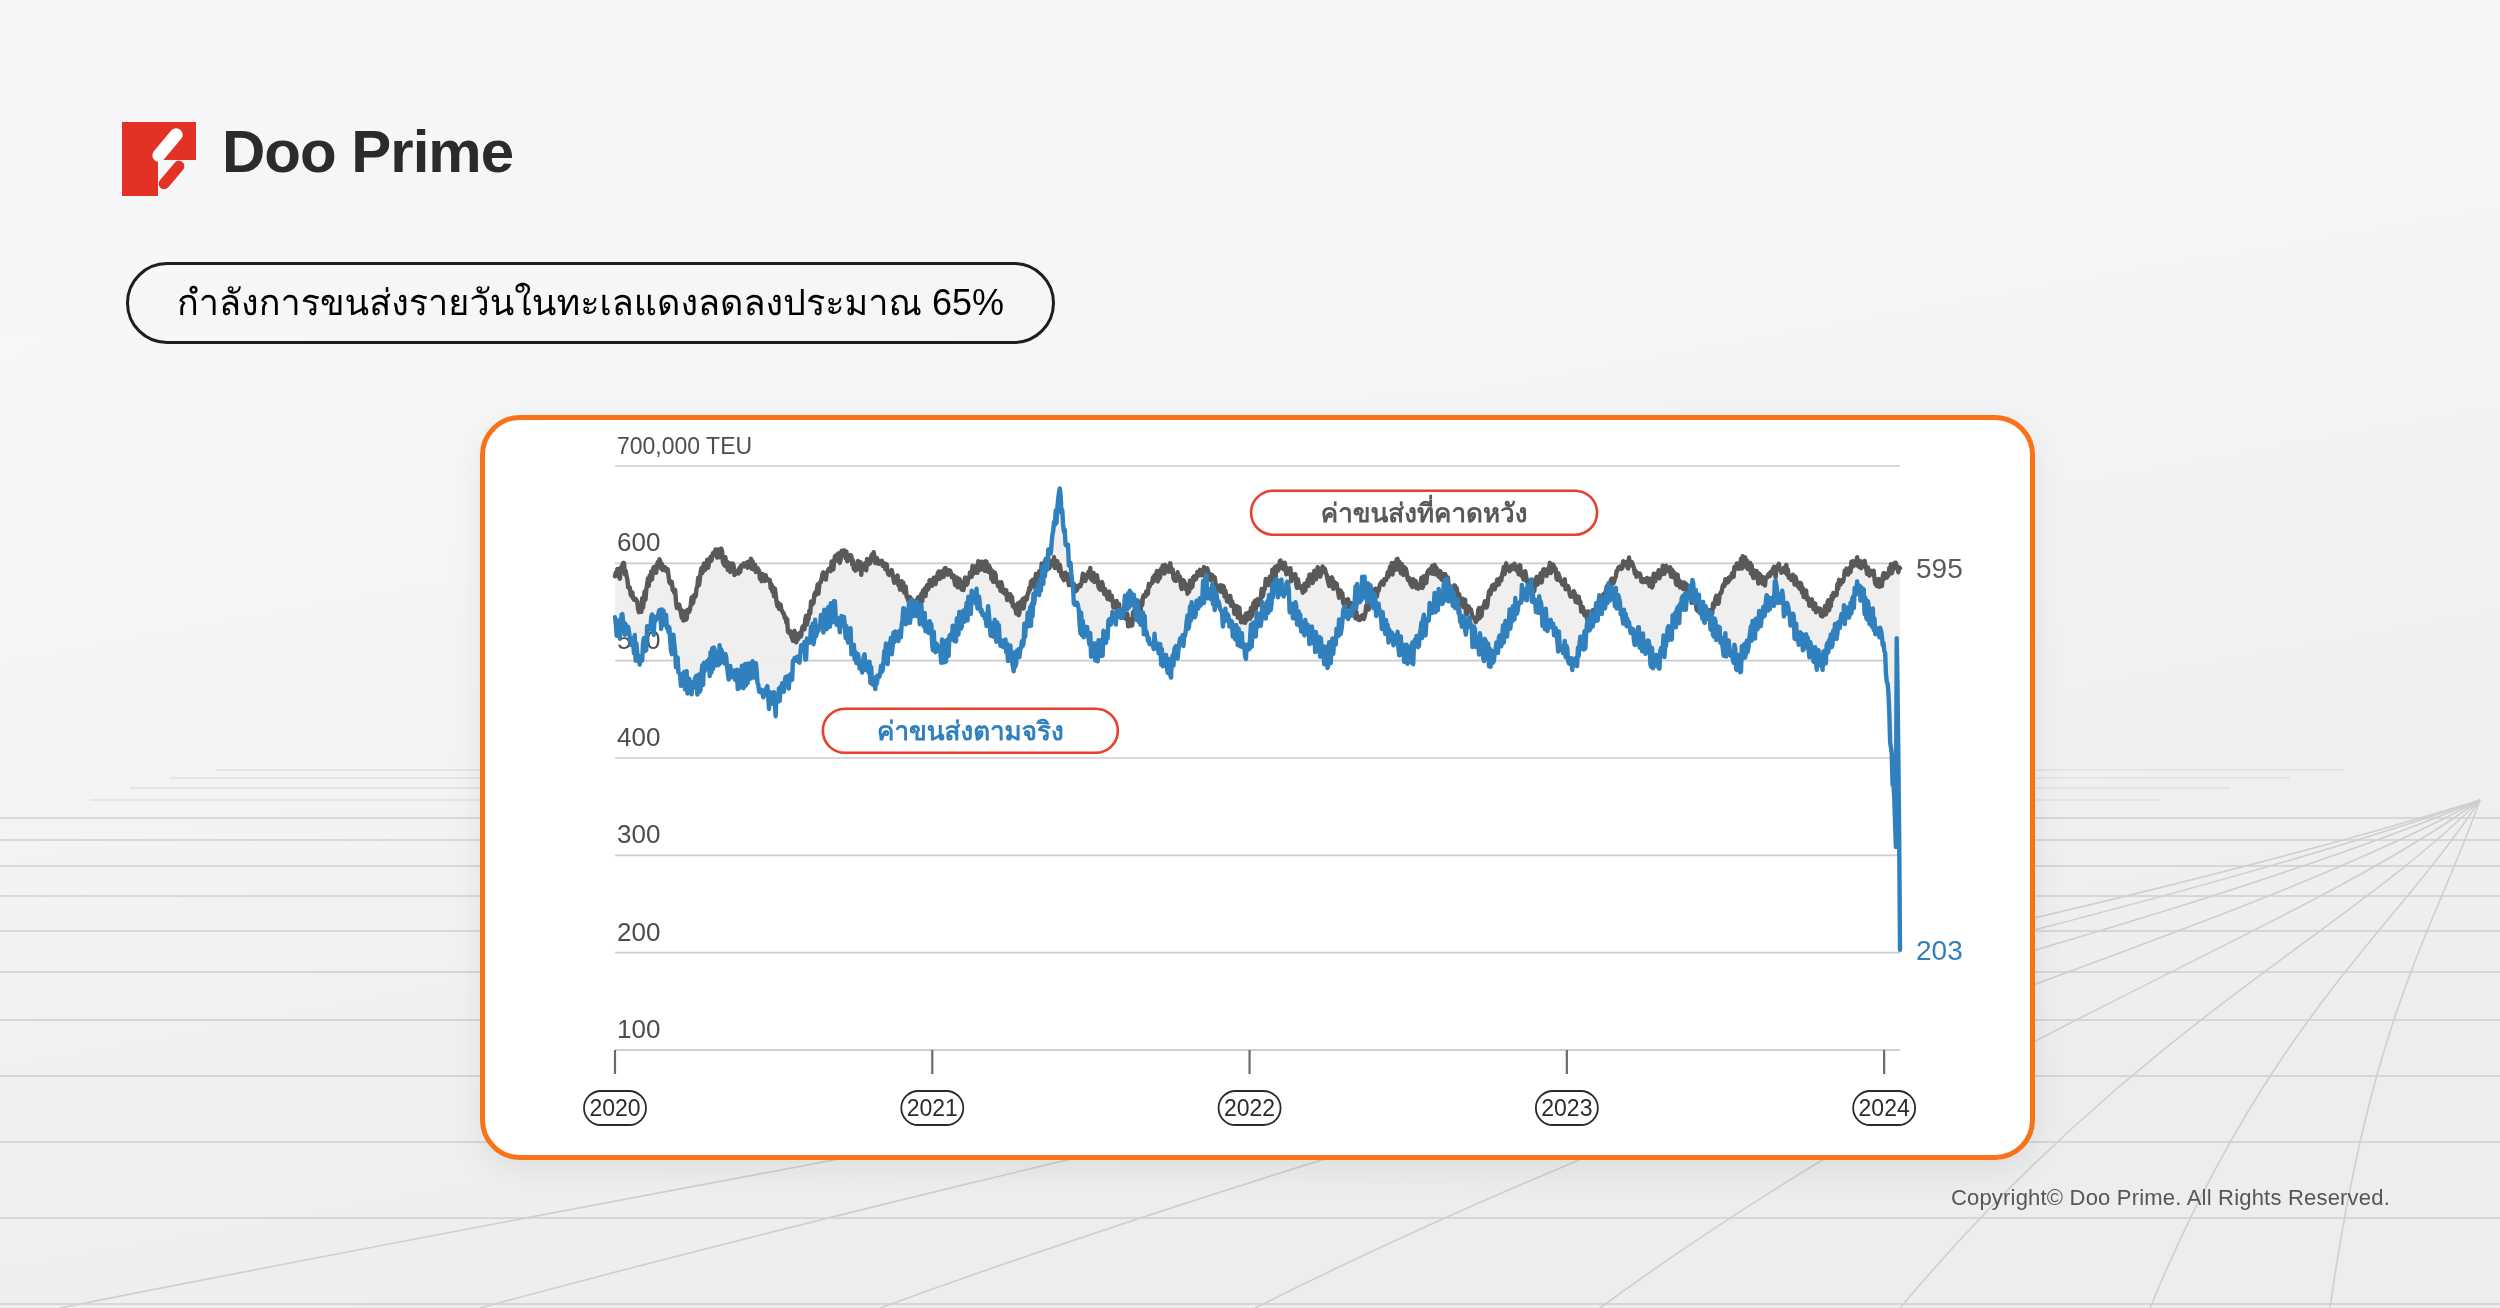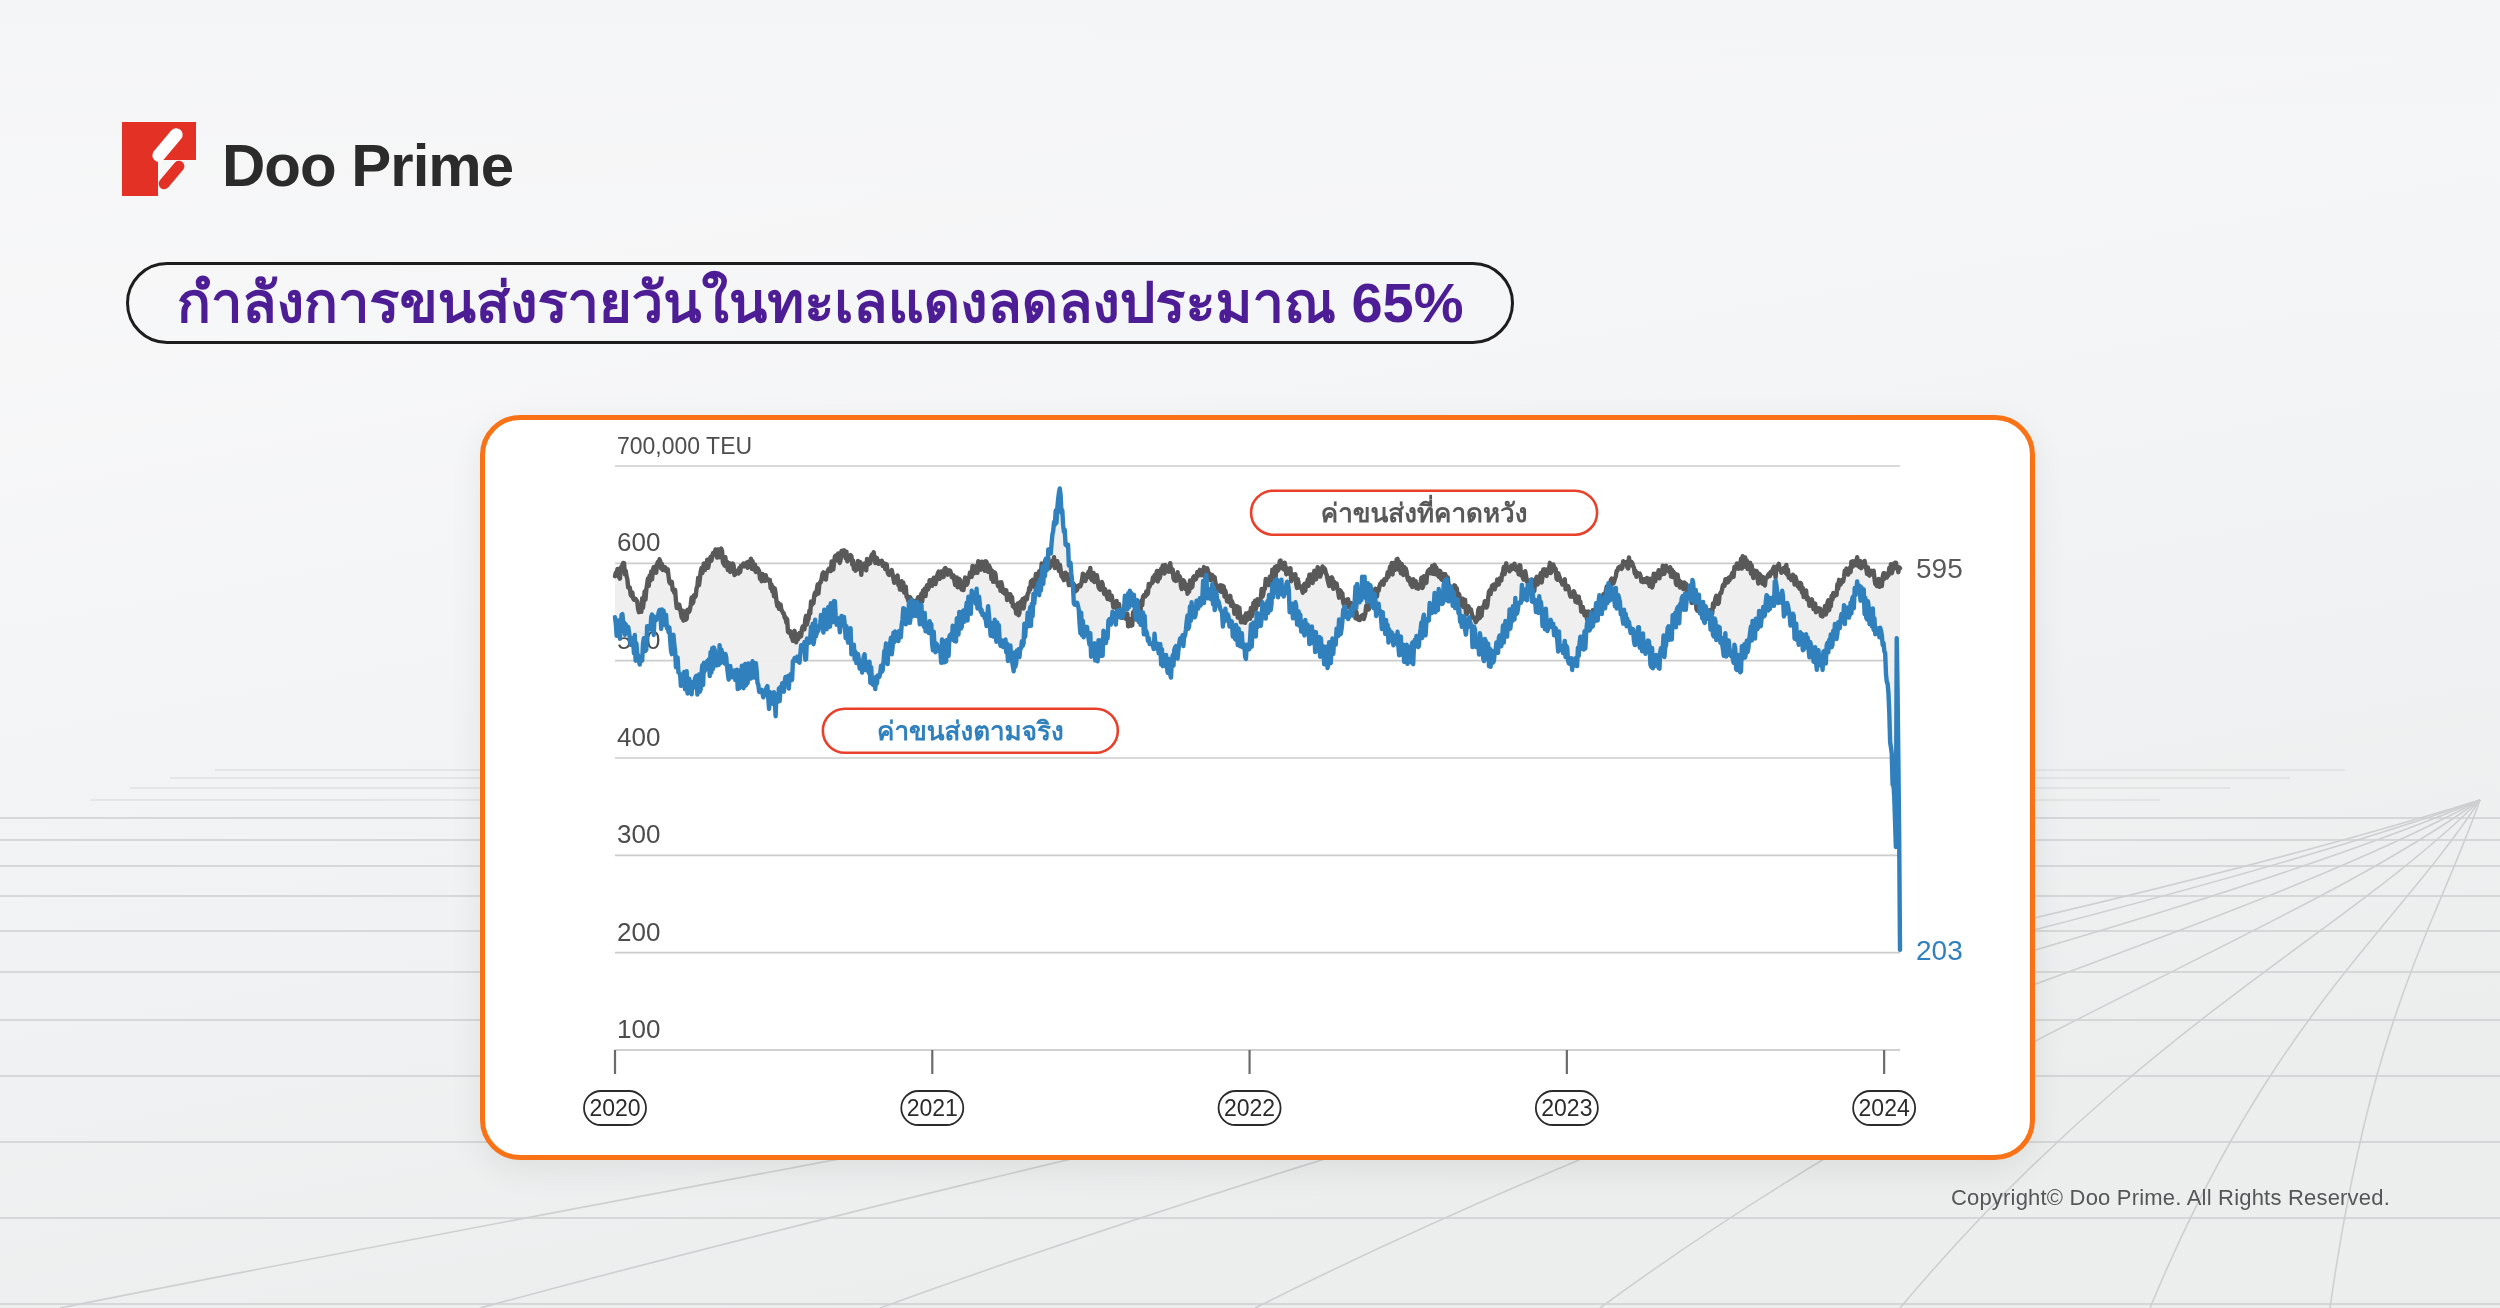--- a/index.html
+++ b/index.html
@@ -6,37 +6,37 @@
   body{
     width:2500px;height:1308px;overflow:hidden;
     font-family:"Liberation Sans","DejaVu Sans",sans-serif;
     background:#f2f3f4;
     position:relative;
   }
   #bg-grid{position:absolute;inset:0;width:2500px;height:1308px;}
   .page{position:absolute;inset:0;}
 
   
-  .brand{position:absolute;left:122px;top:122px;display:flex;align-items:flex-end;gap:26px;}
+  .brand{position:absolute;left:122px;top:122px;display:flex;align-items:flex-start;gap:26px;}
   .brand-mark{position:relative;width:74px;height:74px;flex:none;}
   .brand-name{font-size:60px;font-weight:700;color:#2b2b2b;letter-spacing:-1px;line-height:1;
               white-space:nowrap;position:relative;}
 
   
   .headline{
     position:absolute;left:126px;top:262px;
     height:82px;box-sizing:border-box;
     display:flex;align-items:center;
     padding:0 48px;
     border:3px solid #1d1d1d;
     border-radius:48px;
     background:transparent;
   }
   .headline span{
-    font-size:56px;font-weight:700;color:#4c1d95;white-space:nowrap;line-height:1;
+    font-size:36px;font-weight:400;color:#000000;white-space:nowrap;line-height:1;
   }
 
   
   .card{
     position:absolute;left:480px;top:415px;width:1545px;height:735px;
     background:#ffffff;
     border-radius:40px;
     border:5px solid #f97316;
     box-shadow:0 10px 34px rgba(0,0,0,0.07);
     overflow:hidden;

